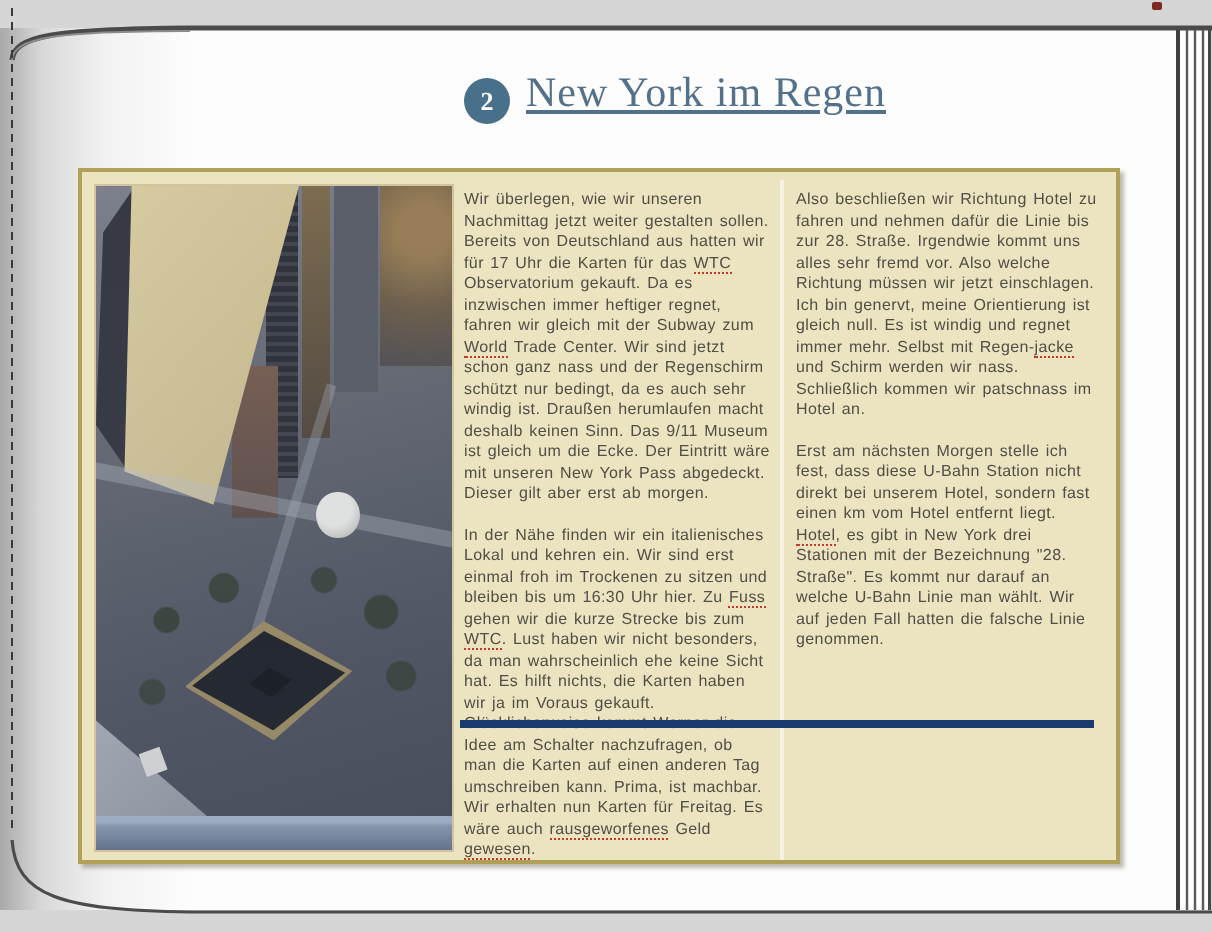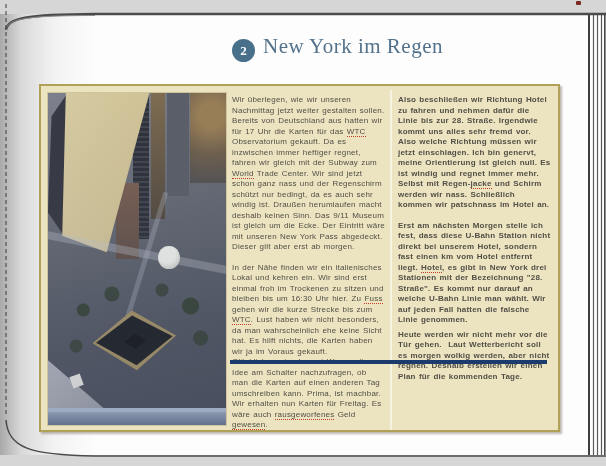--- a/index.html
+++ b/index.html
@@ -12,21 +12,21 @@
   .spine-shade{position:absolute;left:0;top:14px;width:96px;height:441px;
     background:linear-gradient(to right,#a9a9a9 0,#d9d9d9 22%,#f2f2f2 55%,rgba(255,255,255,0) 100%);}
   .frame-svg{position:absolute;left:0;top:0;width:606px;height:466px;pointer-events:none;}
   .speck{position:absolute;left:576px;top:1px;width:5px;height:4px;background:#7c2a22;border-radius:1px;}
 
   
   .badge{position:absolute;left:232px;top:39px;width:23px;height:23px;border-radius:50%;
     background:var(--badge,#48708a);color:#fff;font-family:"Liberation Serif","DejaVu Serif",serif;
     font-weight:bold;font-size:13px;line-height:23px;text-align:center;}
   .title{position:absolute;left:263px;top:34px;margin:0;font-family:"Liberation Serif","DejaVu Serif",serif;
-    font-weight:400;font-size:21px;letter-spacing:.5px;color:var(--title,#53718b);white-space:nowrap;}
+    font-weight:400;font-size:21px;letter-spacing:.5px;color:var(--title,#53718b);white-space:nowrap;text-decoration:underline;}
 
   
   .panel{position:absolute;left:39px;top:84px;width:521px;height:348px;
     background:var(--panel_bg,#ece4c1);border:2px solid var(--panel_border,#b0a159);
     box-sizing:border-box;box-shadow:2px 2px 2px rgba(110,105,80,.45);padding-left:24px;}
 
   
   .photo{position:absolute;left:6px;top:6px;width:178px;height:332px;overflow:hidden;
     border:1px solid #cfc49c;background:#4a4f5b;}
   .photo div{position:absolute;}
@@ -63,21 +63,21 @@
   .ph-ledge{left:0;bottom:0;width:100%;height:5.2%;
     background:linear-gradient(#aebdd2 0 18%,#8fa0b6 30%,#64738f 100%);}
   .ph-haze{inset:0;background:linear-gradient(rgba(135,145,165,.10),rgba(100,110,135,.22));}
 
   
   .col{position:absolute;top:9px;height:330px;color:var(--text,#514e45);
     font-size:8px;line-height:10.5px;letter-spacing:.2px;word-spacing:.8px;}
   .col p{margin:0 0 10px 0;white-space:pre-wrap;}
   .col p.tight{margin-top:-6px;}
   .col1{left:191px;width:153px;}
-  .col2{left:357px;width:153px;font-weight:bold;}
+  .col2{left:357px;width:153px;}
   .col-divider{position:absolute;left:349px;top:4px;width:2px;height:340px;background:rgba(255,255,255,.55);}
   .miss{border-bottom:1px dotted var(--miss,#c23b2a);}
 
   
   .annotation-line{position:absolute;left:189px;top:274px;width:317px;height:4px;
     background:var(--line,#1b3a6d);}
 </style>
 </head>
 <body>
 
@@ -133,19 +133,18 @@
     <div class="col col1">
       <p>Wir überlegen, wie wir unseren Nachmittag jetzt weiter gestalten sollen. Bereits von Deutschland aus hatten wir für 17 Uhr die Karten für das <span class="miss">WTC</span> Observatorium gekauft. Da es inzwischen immer heftiger regnet, fahren wir gleich mit der Subway zum <span class="miss">World</span> Trade Center. Wir sind jetzt schon ganz nass und der Regenschirm schützt nur bedingt, da es auch sehr windig ist. Draußen herumlaufen macht deshalb keinen Sinn. Das 9/11 Museum ist gleich um die Ecke. Der Eintritt wäre mit unseren New York Pass abgedeckt. Dieser gilt aber erst ab morgen.</p>
       <p>In der Nähe finden wir ein italienisches Lokal und kehren ein. Wir sind erst einmal froh im Trockenen zu sitzen und bleiben bis um 16:30 Uhr hier. Zu <span class="miss">Fuss</span> gehen wir die kurze Strecke bis zum <span class="miss">WTC</span>. Lust haben wir nicht besonders, da man wahrscheinlich ehe keine Sicht hat. Es hilft nichts, die Karten haben wir ja im Voraus gekauft. Glücklicherweise kommt Werner die Idee am Schalter nachzufragen, ob man die Karten auf einen anderen Tag umschreiben kann. Prima, ist machbar. Wir erhalten nun Karten für Freitag. Es wäre auch <span class="miss">rausgeworfenes</span> Geld <span class="miss">gewesen</span>.</p>
     </div>
 
     <div class="col-divider"></div>
 
     <div class="col col2">
       <p>Also beschließen wir Richtung Hotel zu fahren und nehmen dafür die Linie bis zur 28. Straße. Irgendwie kommt uns alles sehr fremd vor. Also welche Richtung müssen wir jetzt einschlagen. Ich bin genervt, meine Orientierung ist gleich null. Es ist windig und regnet immer mehr. Selbst mit Regen-<span class="miss">jacke</span> und Schirm werden wir nass. Schließlich kommen wir patschnass im Hotel an.</p>
       <p>Erst am nächsten Morgen stelle ich fest, dass diese U-Bahn Station nicht direkt bei unserem Hotel, sondern fast einen km vom Hotel entfernt liegt. <span class="miss">Hotel</span>, es gibt in New York drei Stationen mit der Bezeichnung "28. Straße". Es kommt nur darauf an welche U-Bahn Linie man wählt. Wir auf jeden Fall hatten die falsche Linie genommen.</p>
-      <p class="tight">Heute werden wir nicht mehr vor die Tür gehen.  Laut Wetterbericht soll es morgen wolkig werden, aber nicht regnen. Deshalb erstellen wir einen Plan für die kommenden Tage.</p>
     </div>
 
     <div class="annotation-line"></div>
   </div>
 
 </div>
 
 </body></html>

